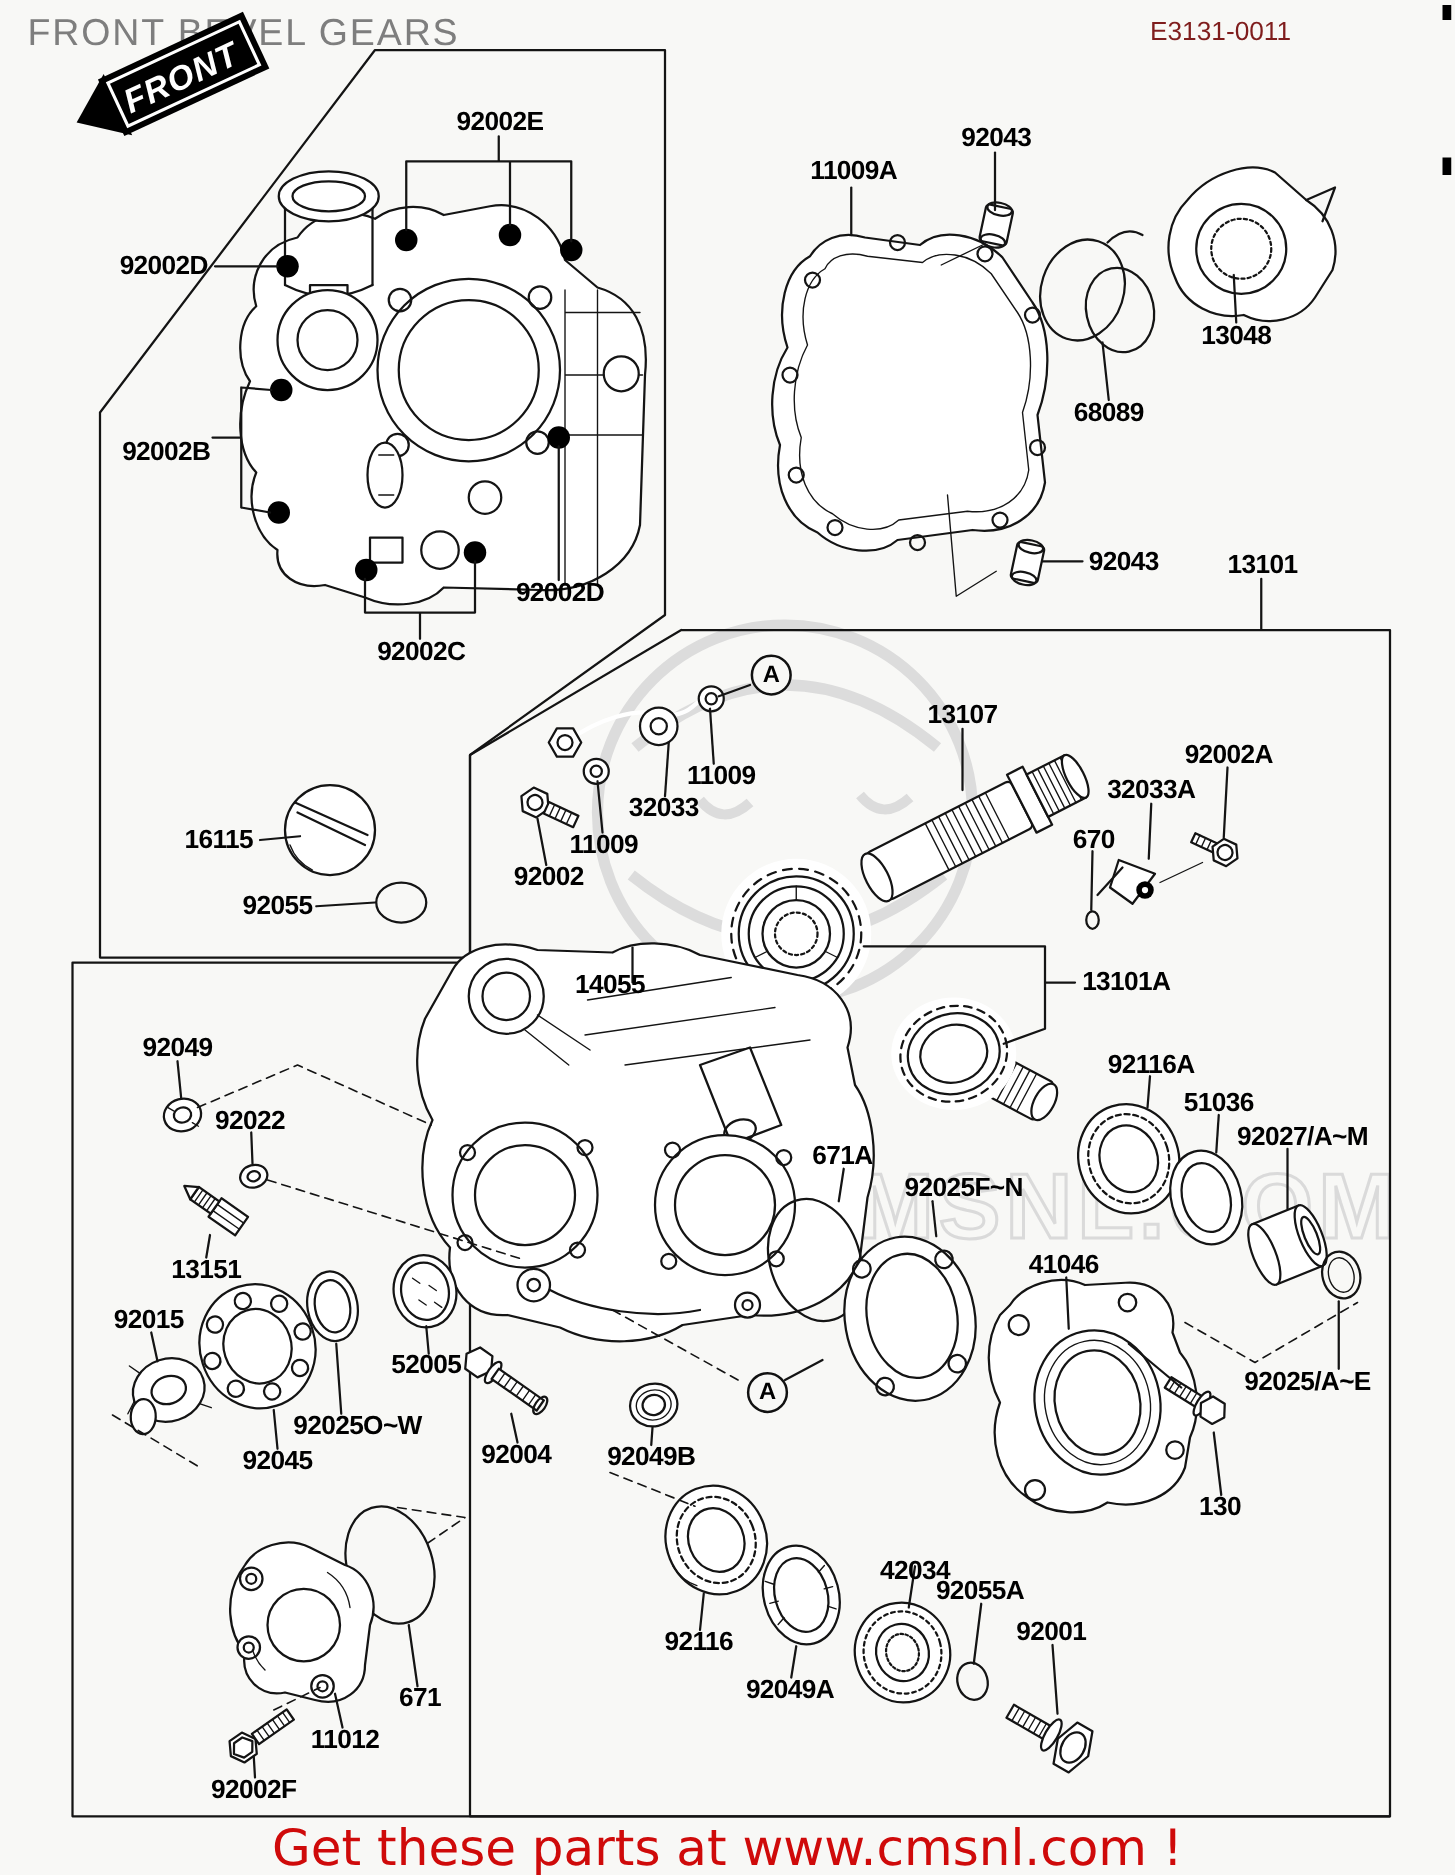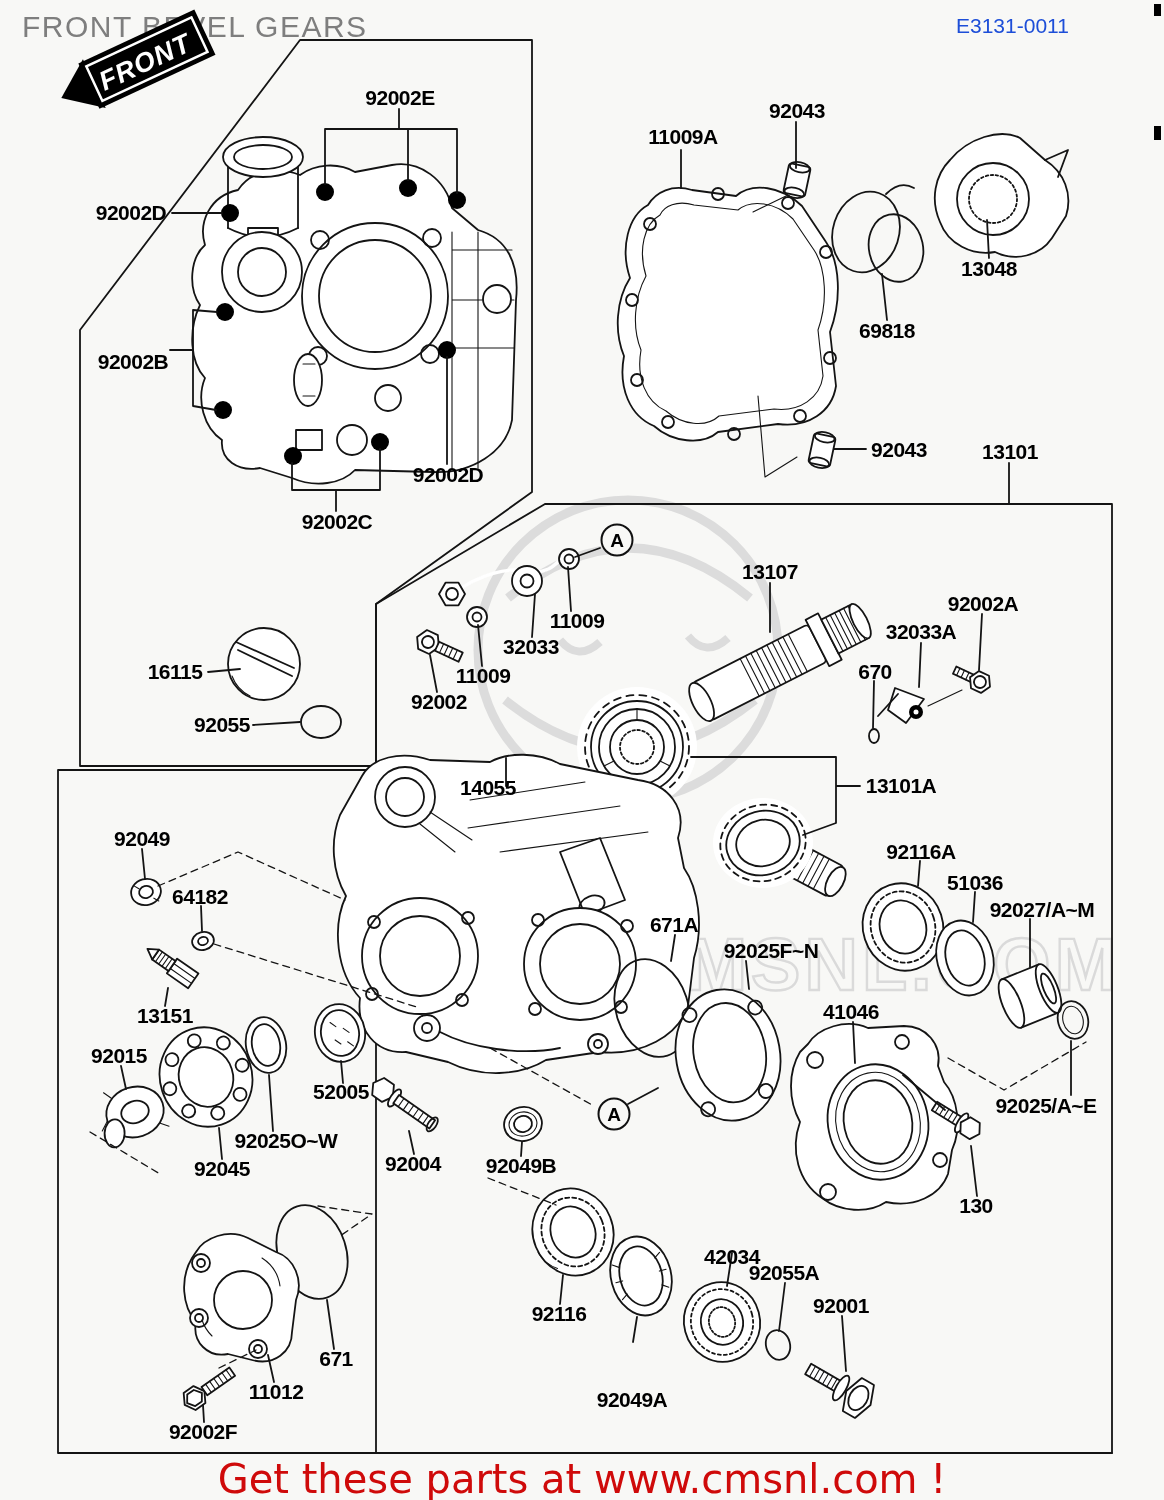--- a/index.html
+++ b/index.html
@@ -1,20 +1,20 @@
 <!DOCTYPE html>
 <html><head>
 <meta charset="utf-8">
 <style>
   html,body{margin:0;padding:0;background:#e8e8e8;}
   .page{position:relative;width:1164px;height:1500px;background:#f8f8f6;overflow:hidden;
         font-family:"Liberation Sans",sans-serif;}
   .page-title{position:absolute;left:22px;top:10px;font-size:30px;letter-spacing:1.5px;
         color:#7e7e7e;white-space:nowrap;}
-  .doc-code{position:absolute;left:956px;top:14px;font-size:21px;color:#1d4ed8;white-space:nowrap;}
+  .doc-code{position:absolute;left:920px;top:14px;font-size:21px;color:#7f1d1d;white-space:nowrap;}
   .diagram-svg{position:absolute;left:0;top:0;width:1164px;height:1500px;}
   .part-label{position:absolute;transform:translate(-50%,-50%);
         font-weight:700;font-size:21px;letter-spacing:-0.5px;color:#000;white-space:nowrap;}
   .ref-marker{position:absolute;transform:translate(-50%,-50%);width:29px;height:29px;
         border:2.2px solid #111;border-radius:50%;background:#f8f8f6;color:#000;
         font-weight:700;font-size:19px;line-height:29px;text-align:center;}
   .footer-banner{position:absolute;left:0;top:1456px;width:1164px;text-align:center;
         font-family:"DejaVu Sans",sans-serif;font-size:40px;color:#cf0a0a;white-space:nowrap;}
   
   svg *{vector-effect:none;}
@@ -451,53 +451,53 @@
 
   <div id="labels-layer" style="position:absolute;left:0;top:0;width:1164px;height:1215px;">
       <div class="part-label" style="left: 400px; top: 98px;">92002E</div>
       <div class="part-label" style="left: 131px; top: 213px;">92002D</div>
       <div class="part-label" style="left: 133px; top: 350px; margin-top: 12px;">92002B</div>
       <div class="part-label" style="left: 337px; top: 522px;">92002C</div>
       <div class="part-label" style="left: 448px; top: 475px;">92002D</div>
       <div class="part-label" style="left: 683px; top: 137px;">11009A</div>
       <div class="part-label" style="left: 797px; top: 111px;">92043</div>
       <div class="part-label" style="left: 989px; top: 269px;">13048</div>
-      <div class="part-label" style="left: 887px; top: 331px;">69818</div>
+      <div class="part-label" style="left: 887px; top: 331px;">68089</div>
       <div class="part-label" style="left: 899px; top: 450px;">92043</div>
       <div class="part-label" style="left: 1010px; top: 452px;">13101</div>
       <div class="part-label" style="left: 770px; top: 572px;">13107</div>
       <div class="part-label" style="left: 577px; top: 621px;">11009</div>
       <div class="part-label" style="left: 531px; top: 647px;">32033</div>
       <div class="part-label" style="left: 483px; top: 676px;">11009</div>
       <div class="part-label" style="left: 439px; top: 702px;">92002</div>
       <div class="part-label" style="left: 488px; top: 748px; margin-top: 40px;">14055</div>
       <div class="part-label" style="left: 175px; top: 672px;">16115</div>
       <div class="part-label" style="left: 222px; top: 725px;">92055</div>
       <div class="part-label" style="left: 983px; top: 604px;">92002A</div>
       <div class="part-label" style="left: 921px; top: 632px;">32033A</div>
       <div class="part-label" style="left: 875px; top: 672px;">670</div>
       <div class="part-label" style="left: 901px; top: 786px;">13101A</div>
       <div class="part-label" style="left: 921px; top: 852px;">92116A</div>
       <div class="part-label" style="left: 975px; top: 883px;">51036</div>
       <div class="part-label" style="left: 1042px; top: 910px;">92027/A~M</div>
       <div class="part-label" style="left: 851px; top: 1012px;">41046</div>
       <div class="part-label" style="left: 1046px; top: 1106px;">92025/A~E</div>
       <div class="part-label" style="left: 142px; top: 839px;">92049</div>
-      <div class="part-label" style="left: 200px; top: 897px;">64182</div>
+      <div class="part-label" style="left: 200px; top: 897px;">92022</div>
       <div class="part-label" style="left: 165px; top: 1016px;">13151</div>
       <div class="part-label" style="left: 119px; top: 1056px;">92015</div>
       <div class="part-label" style="left: 341px; top: 1092px;">52005</div>
       <div class="part-label" style="left: 286px; top: 1141px;">92025O~W</div>
       <div class="part-label" style="left: 222px; top: 1169px;">92045</div>
       <div class="part-label" style="left: 413px; top: 1164px;">92004</div>
       <div class="part-label" style="left: 521px; top: 1166px;">92049B</div>
       <div class="part-label" style="left: 674px; top: 925px;">671A</div>
       <div class="part-label" style="left: 747px; top: 951px; margin-left: 24px;">92025F~N</div>
       <div class="part-label" style="left: 559px; top: 1314px;">92116</div>
-      <div class="part-label" style="left: 632px; top: 1352px; margin-top: 48px;">92049A</div>
+      <div class="part-label" style="left: 632px; top: 1352px;">92049A</div>
       <div class="part-label" style="left: 732px; top: 1243px; margin-top: 14px;">42034</div>
       <div class="part-label" style="left: 784px; top: 1273px;">92055A</div>
       <div class="part-label" style="left: 841px; top: 1306px;">92001</div>
       <div class="part-label" style="left: 976px; top: 1206px;">130</div>
       <div class="part-label" style="left: 336px; top: 1359px;">671</div>
       <div class="part-label" style="left: 276px; top: 1392px;">11012</div>
       <div class="part-label" style="left: 203px; top: 1432px;">92002F</div>
       <div class="ref-marker" style="left: 617px; top: 540px;">A</div>
       <div class="ref-marker" style="left: 614px; top: 1114px;">A</div>
     </div>

